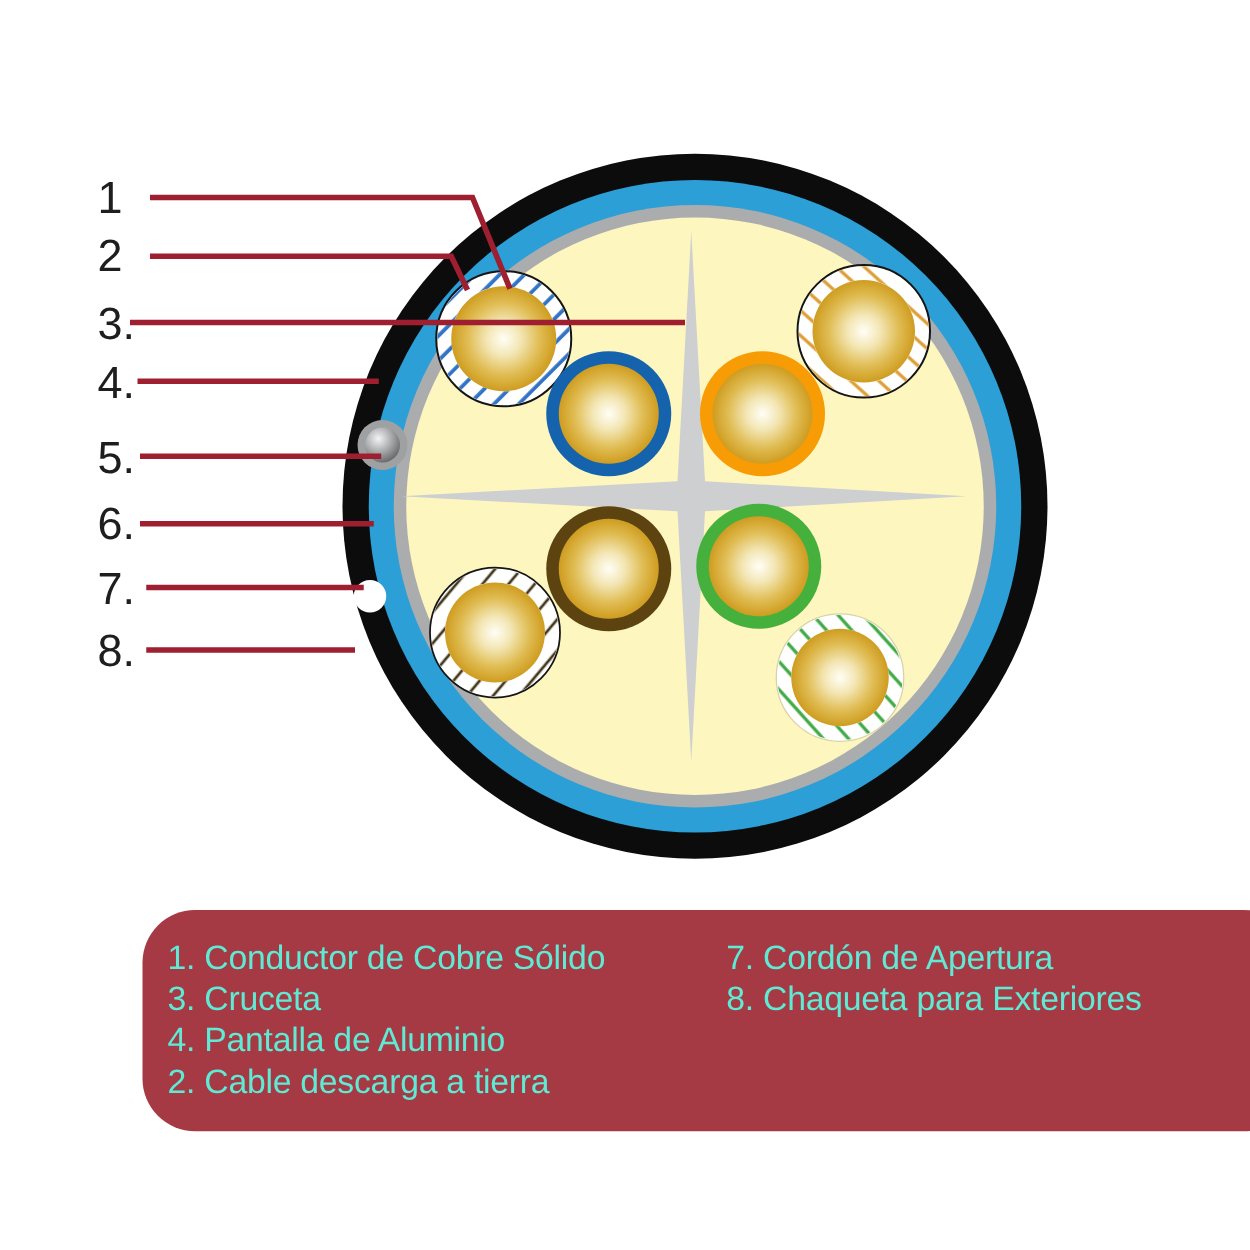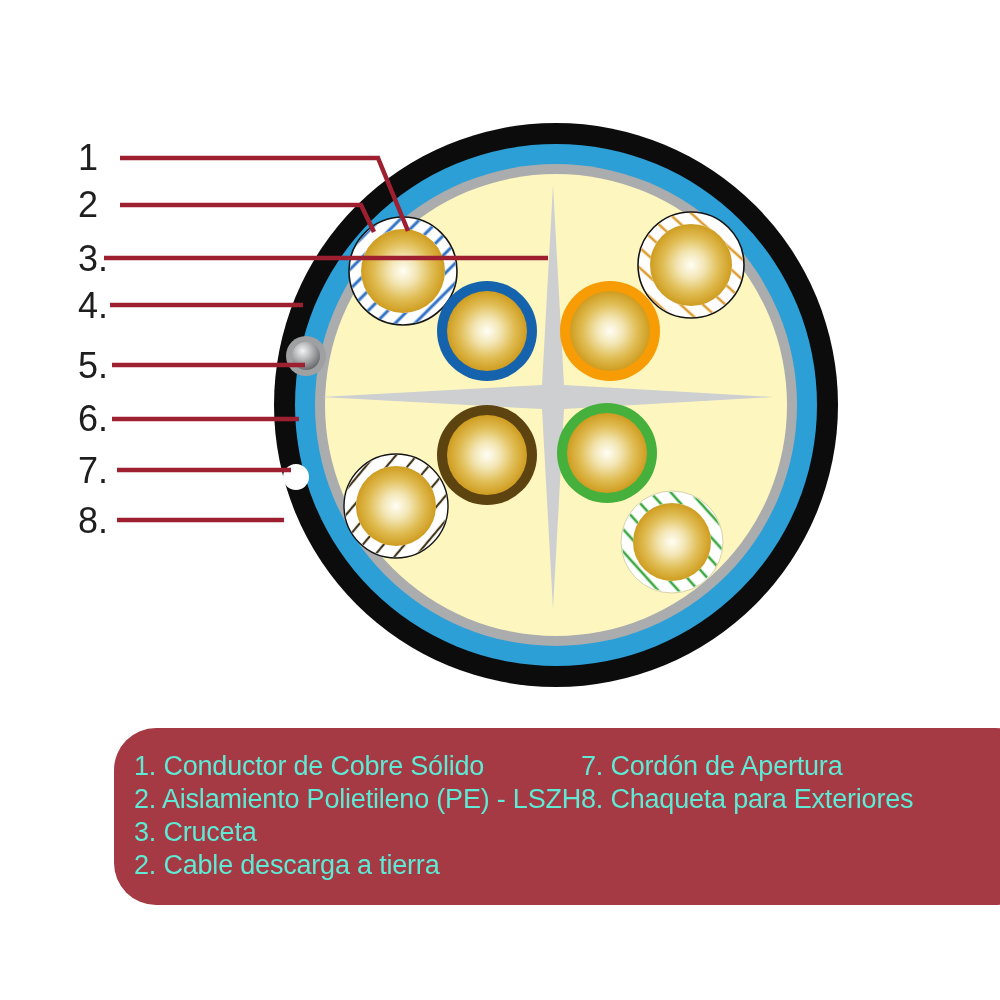--- a/index.html
+++ b/index.html
@@ -150,20 +150,20 @@
       <text x="78" y="318">4.</text>
       <text x="78" y="378">5.</text>
       <text x="78" y="431">6.</text>
       <text x="78" y="483">7.</text>
       <text x="78" y="533">8.</text>
     </g>
   </svg>
 
   <div class="legend">
     <div class="legend-item">1. Conductor de Cobre Sólido</div>
-    <div class="legend-item">2. Aislamiento Polietileno (PE) - LSZH</div>
     <div class="legend-item">3. Cruceta</div>
+    <div class="legend-item">4. Pantalla de Aluminio</div>
     <div class="legend-item">2. Cable descarga a tierra</div>
     <div class="legend-item">7. Cordón de Apertura</div>
     <div class="legend-item">8. Chaqueta para Exteriores</div>
   </div>
 
 </div>
 
 </body></html>

